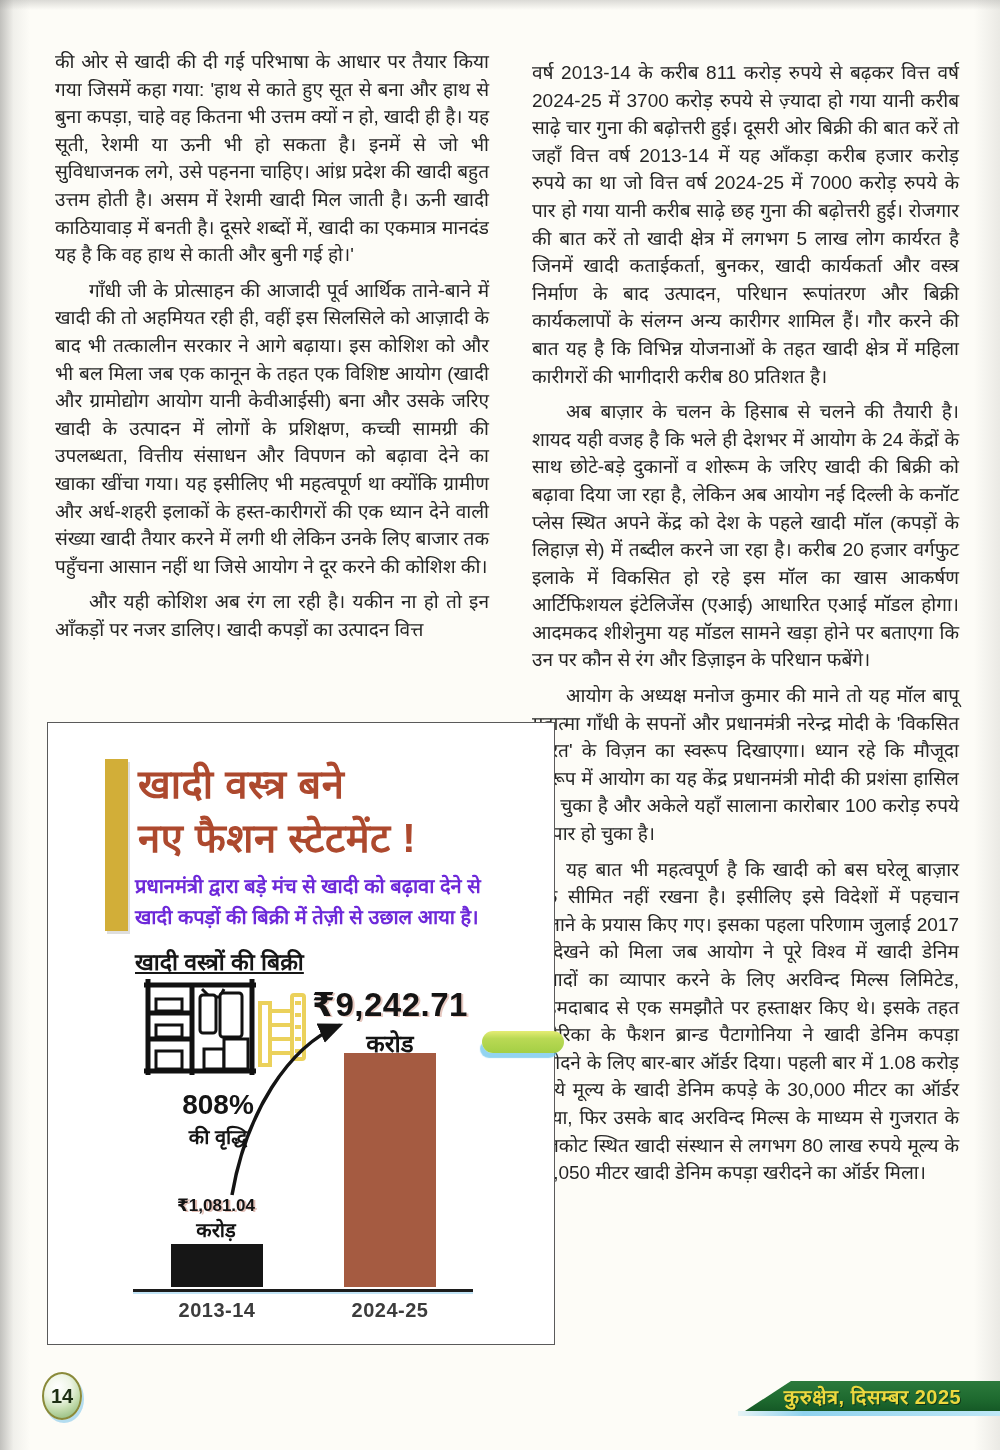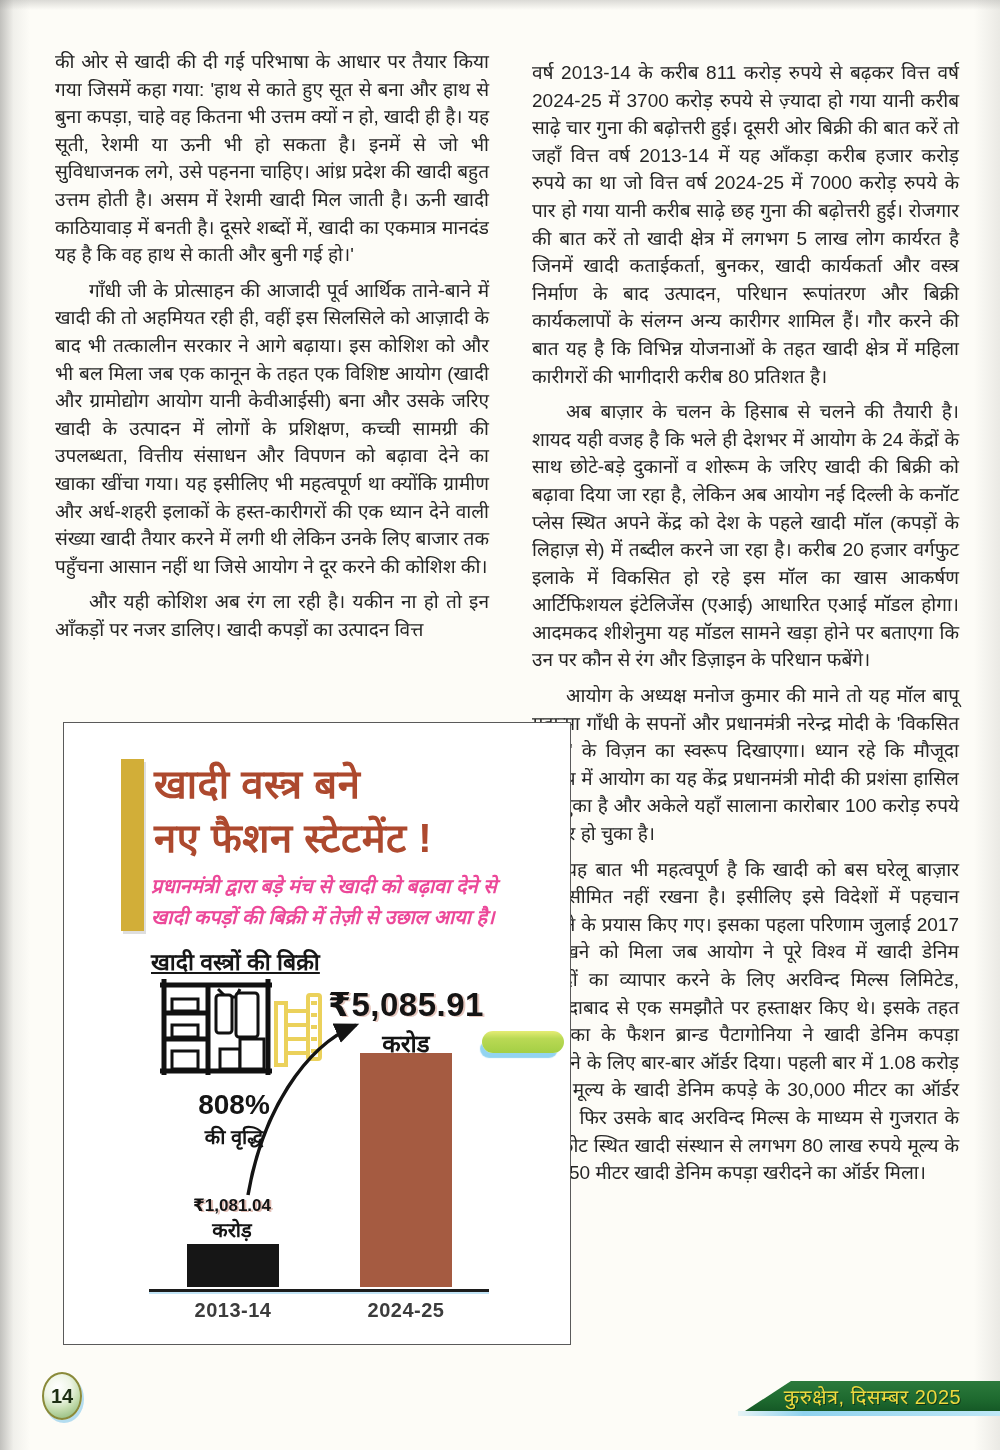--- a/index.html
+++ b/index.html
@@ -22,27 +22,27 @@
   
   .col{position:absolute;color:var(--bodyText);font-size:19px;line-height:27.6px;
     text-align:justify;font-weight:500;}
   .col-left{left:47px;top:40px;width:450px;}
   .col-right{left:524px;top:51px;width:443px;}
   .col p{margin:8px;}
   .col p.indent{text-indent:34px;}
 
   
   .infobox{position:absolute;left:47px;top:722px;width:508px;height:623px;
-    background:#ffffff;border:1.5px solid #5a5a5a;box-sizing:border-box;margin-left:16px;}
+    background:#ffffff;border:1.5px solid #5a5a5a;box-sizing:border-box;}
   .accent-bar{position:absolute;left:57px;top:36px;width:23px;height:172px;
     background:var(--accentYellow);box-shadow:2px 3px 0 rgba(160,160,160,.35);}
   .infobox-title{position:absolute;left:90px;top:34px;color:var(--brick);
     font-size:40px;line-height:54px;font-weight:700;letter-spacing:.5px;}
-  .infobox-subtitle{position:absolute;left:87px;top:148px;width:380px;color:#ec4899;
-    font-size:20px;line-height:31px;font-weight:700;font-style:italic;}
+  .infobox-subtitle{position:absolute;left:87px;top:148px;width:380px;color:#6d28d9;
+    font-size:20px;line-height:31px;font-weight:700;}
   .chart-heading{position:absolute;left:87px;top:222px;color:#161616;
     font-size:23px;font-weight:700;text-decoration:underline;}
   .rack-icon{position:absolute;left:92px;top:252px;}
   .big-value{position:absolute;left:262px;top:262px;width:160px;text-align:center;color:#141414;}
   .big-value .amount{font-size:33px;font-weight:800;letter-spacing:.5px;
     text-shadow:2px 1px 0 rgba(173,73,46,.30);}
   .big-value .unit{font-size:24px;font-weight:700;margin-top:2px;}
   .growth{position:absolute;left:105px;top:366px;width:130px;text-align:center;color:#151515;}
   .growth .pct{font-size:28px;font-weight:800;}
   .growth .lbl{font-size:20px;font-weight:700;margin-top:2px;}
@@ -68,21 +68,21 @@
   
   .page-badge{position:absolute;left:42px;top:1372px;width:40px;height:48px;border-radius:50%;
     background:radial-gradient(circle at 38% 30%,#ffffff 0%,#eef5e6 35%,#c4dcae 60%,#7fae6a 100%);
     border:2px solid #8a8a3a;box-shadow:2px 3px 0 rgba(120,195,235,.55);
     display:flex;align-items:center;justify-content:center;
     font-size:20px;font-weight:600;color:#1c2e12;box-sizing:border-box;}
   .footer-banner{position:absolute;left:745px;top:1381px;width:255px;height:30px;
     background:linear-gradient(180deg,#2c7a3c,var(--bannerGreen) 60%,#155926);
     clip-path:polygon(46px 0,100% 0,100% 100%,0 100%);
     display:flex;align-items:center;justify-content:center;
-    color:var(--bannerText);font-size:20px;font-weight:400;letter-spacing:.5px;
+    color:var(--bannerText);font-size:20px;font-weight:700;letter-spacing:.5px;
     text-shadow:1px 1px 0 rgba(0,0,0,.45);}
   .footer-underline{position:absolute;left:738px;top:1411px;width:262px;height:5px;
     background:linear-gradient(90deg,rgba(143,210,238,.2),var(--underlineBlue) 25%,#bfe7f6);}
 </style>
 </head>
 <body>
 
 <div class="page">
 
   <div class="edge-left"></div>
@@ -136,21 +136,21 @@
         <rect x="16" y="76" width="26" height="18"></rect>
         <path d="M62 14 l8 8 h10 l4 -8"></path>
         <rect x="60" y="20" width="16" height="38" rx="3"></rect>
         <rect x="80" y="18" width="22" height="44" rx="3"></rect>
         <rect x="64" y="74" width="20" height="20"></rect>
         <rect x="84" y="64" width="24" height="30"></rect>
       </g>
     </svg>
 
     <div class="big-value">
-      <div class="amount">₹5,085.91</div>
+      <div class="amount">₹9,242.71</div>
       <div class="unit">करोड़</div>
     </div>
 
     <div class="growth">
       <div class="pct">808%</div>
       <div class="lbl">की वृद्धि</div>
     </div>
 
     <svg class="arrow-svg" width="140" height="190" viewBox="0 0 140 190">
       <defs>

